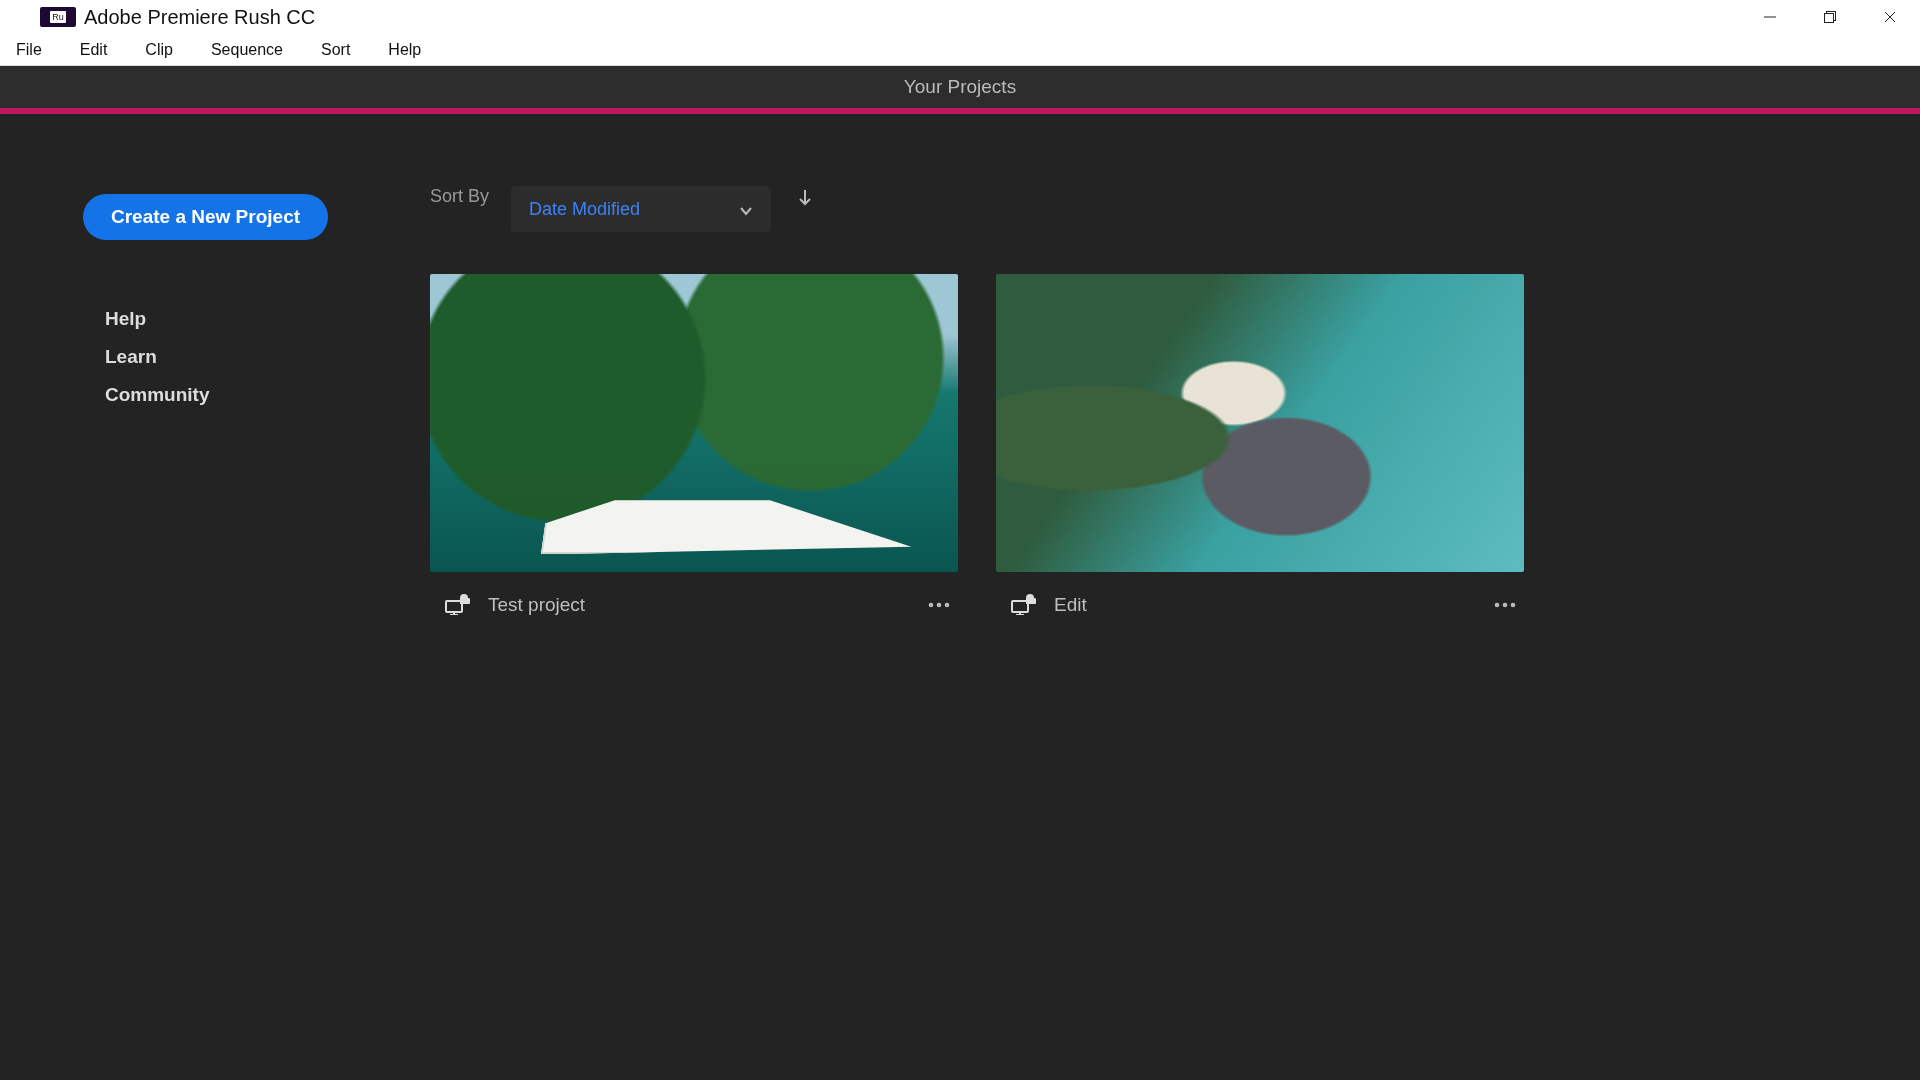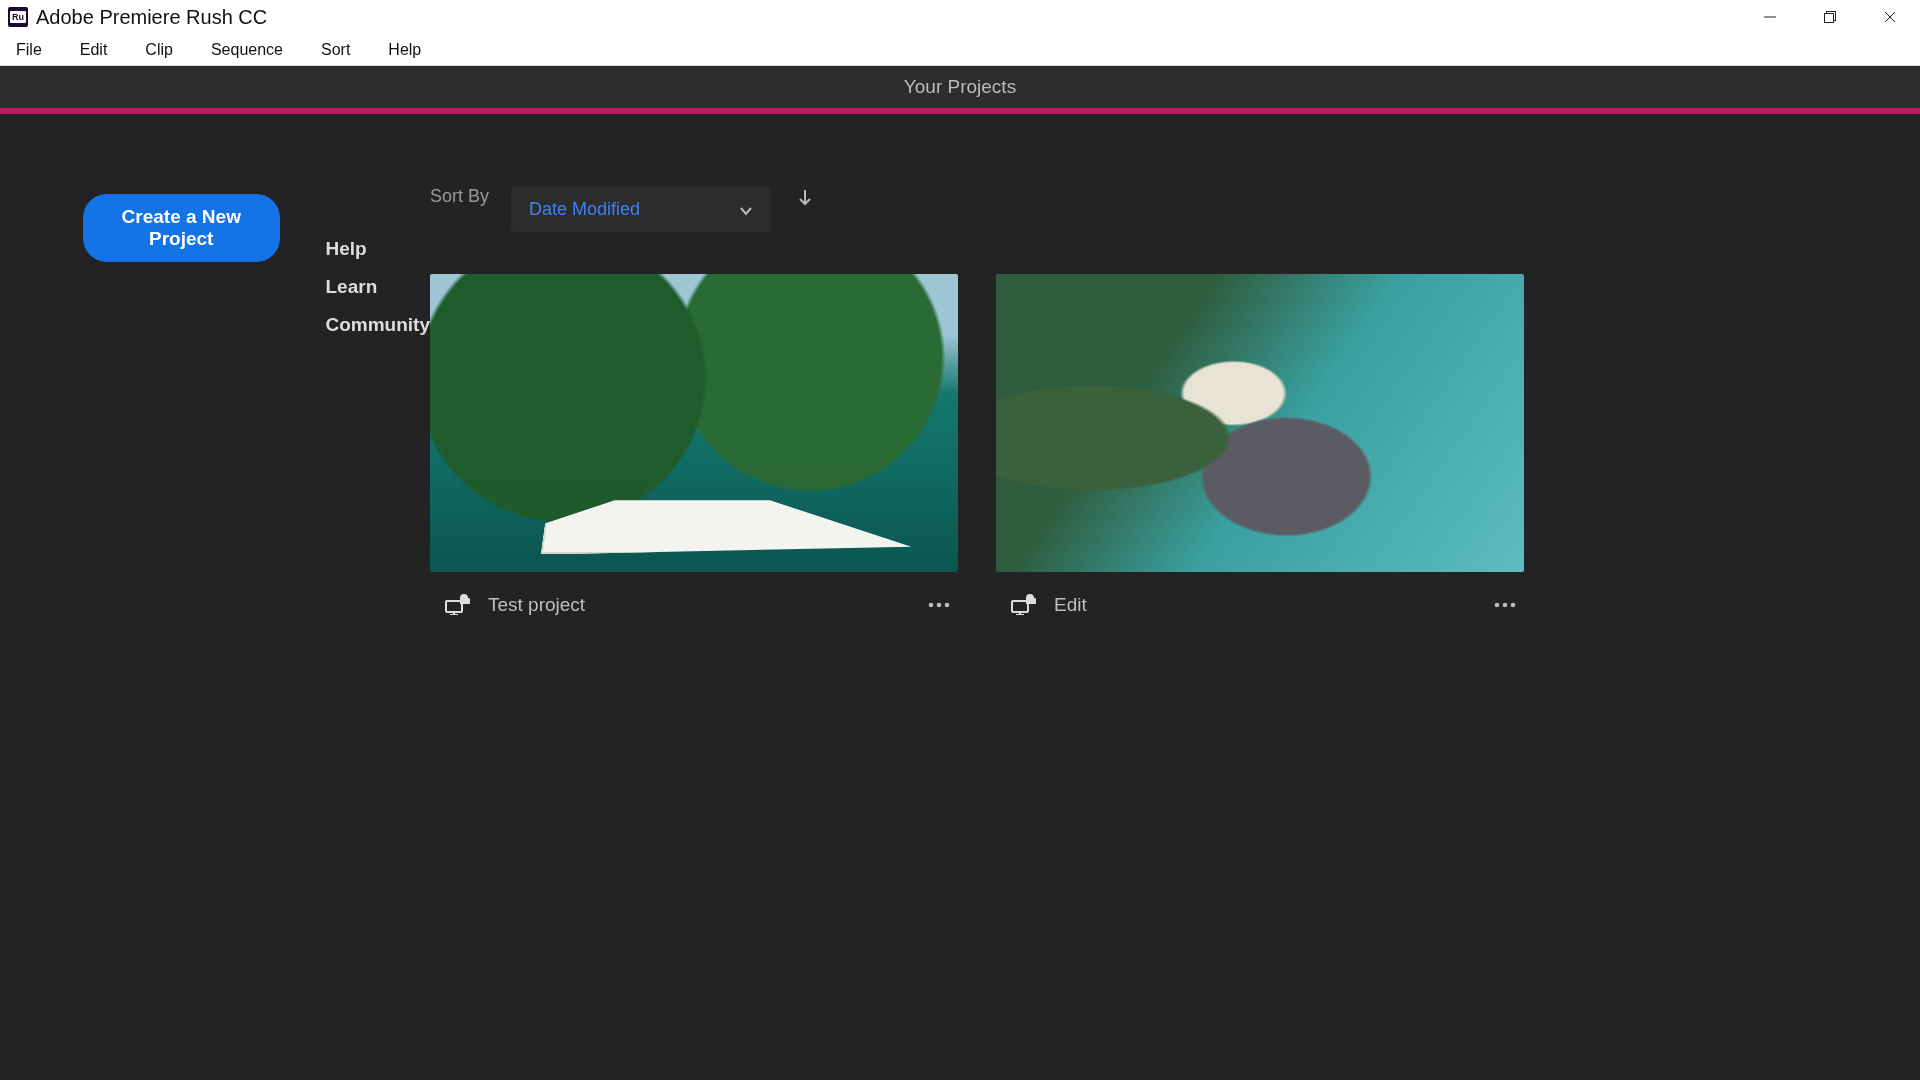--- a/index.html
+++ b/index.html
@@ -18,28 +18,29 @@
     background: #fff;
     color: #222;
     height: 34px;
     display: flex;
     align-items: center;
     padding-left: 8px;
     justify-content: space-between;
   }
   .titlebar-left { display: flex; align-items: center; gap: 8px; }
   .app-icon {
-    width: 20px; height: 20px;
+    width: 36px; height: 20px;
     background: #1c0a33;
     color: #fff;
     font-size: 11px;
-    font-weight: bold;
+    font-weight: normal;
     display: flex; align-items: center; justify-content: center;
     border-radius: 2px;
     position: relative;
+    margin-left: 32px;
   }
   .app-icon span { padding: 0 2px; background: #fff; color:#1c0a33; border-radius:1px; font-size:9px; line-height:12px; }
   .title-text { font-size: 20px; color: #111; }
   .win-controls { display: flex; }
   .win-btn {
     width: 60px; height: 34px;
     display: flex; align-items: center; justify-content: center;
     color: #222;
   }
   .win-btn svg { width: 14px; height: 14px; stroke: #222; stroke-width: 1; fill: none; }
@@ -75,21 +76,21 @@
     flex: 1;
     display: flex;
     background: #232323;
     overflow: hidden;
   }
   .sidebar {
     width: 430px;
     padding-left: 83px;
     padding-top: 80px;
     display: flex;
-    flex-direction: row;
+    flex-direction: column;
     gap: 24px;
   }
   .create-btn {
     background: #1473e6;
     color: #fff;
     border: none;
     border-radius: 24px;
     padding: 12px 28px;
     font-size: 19px;
     font-weight: 600;

